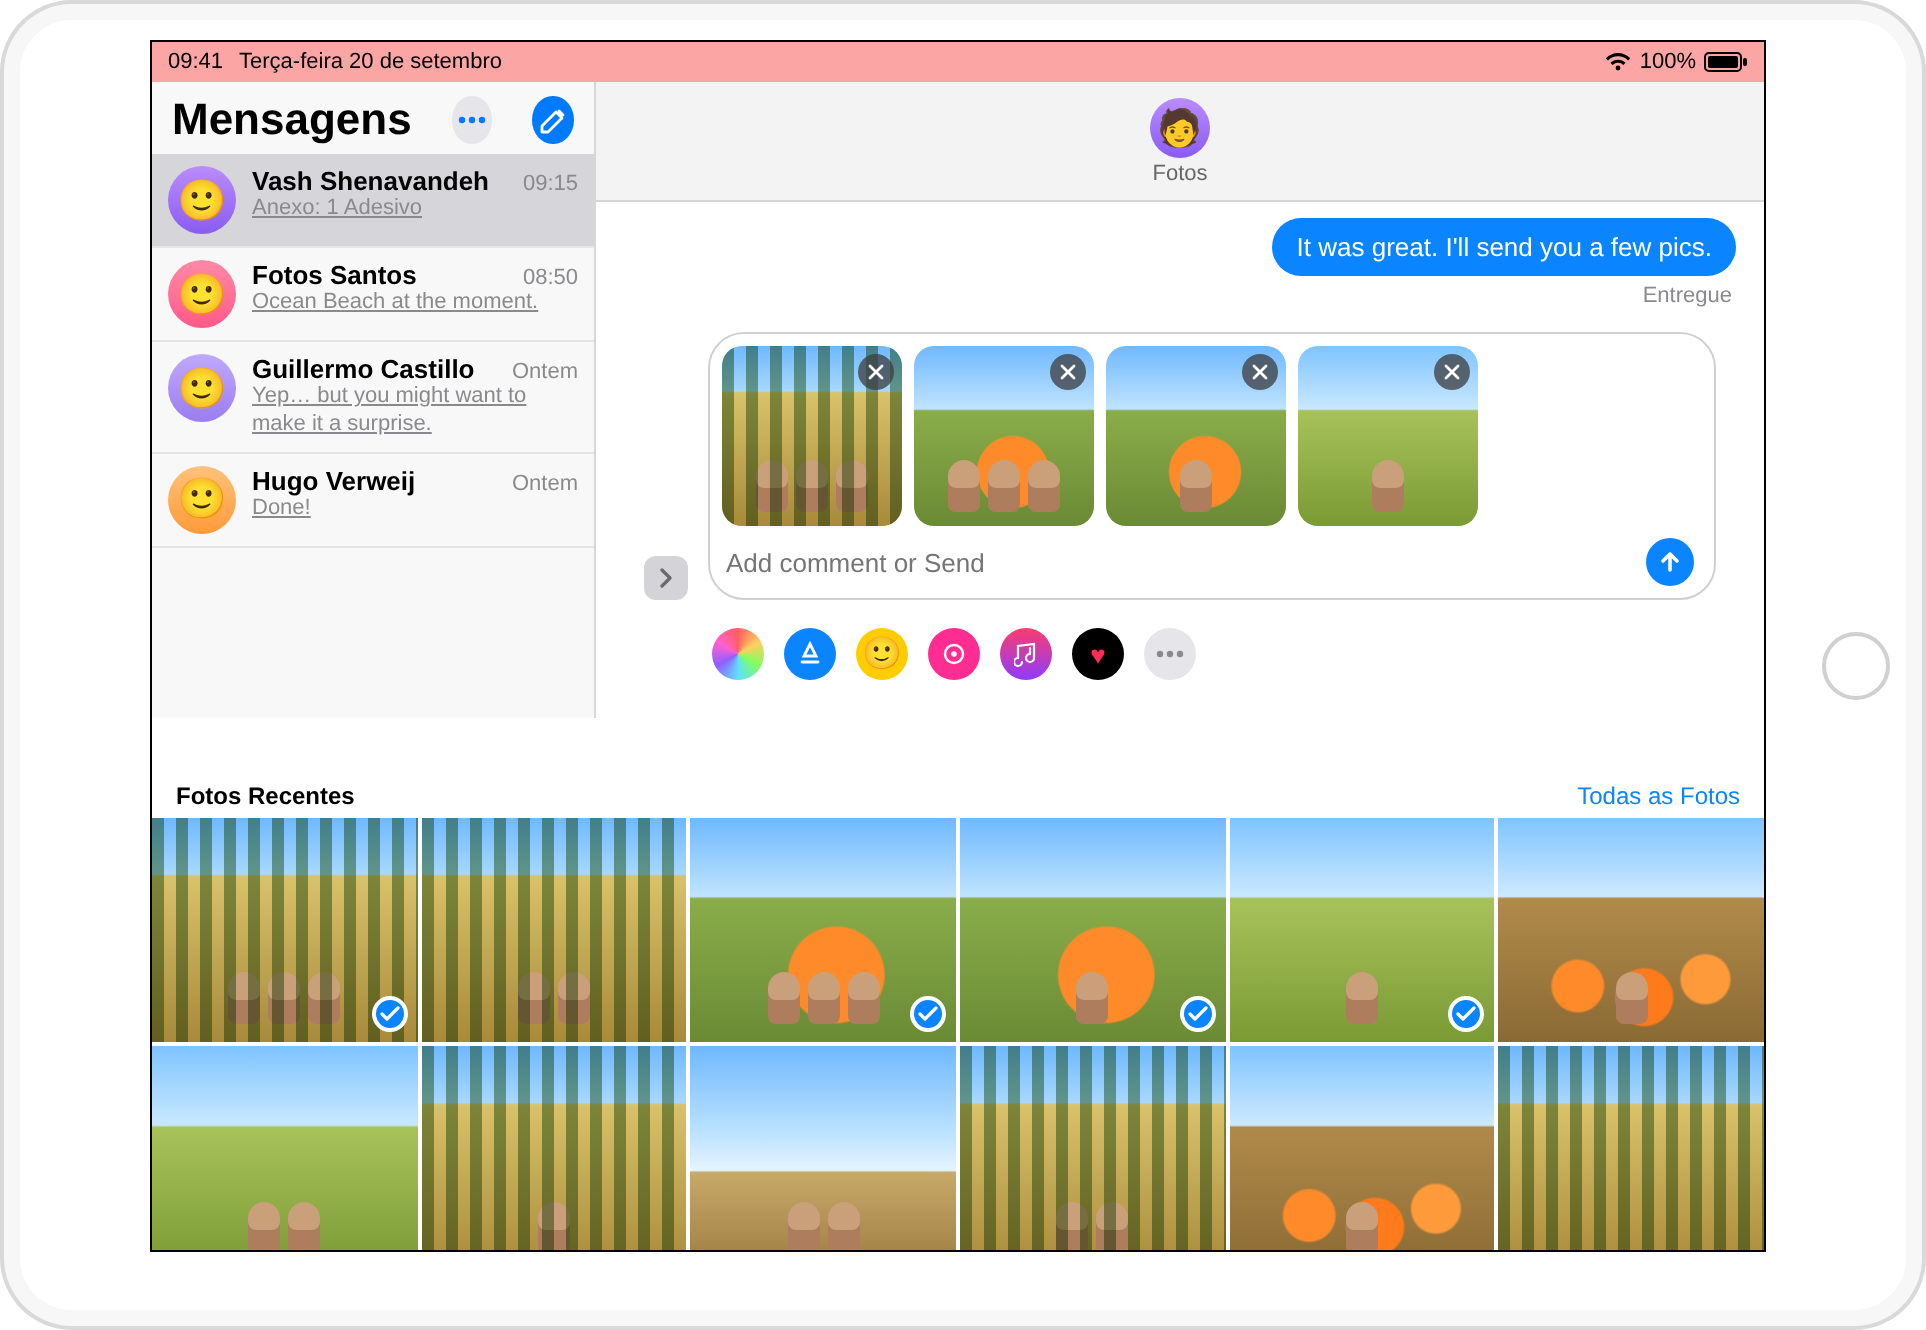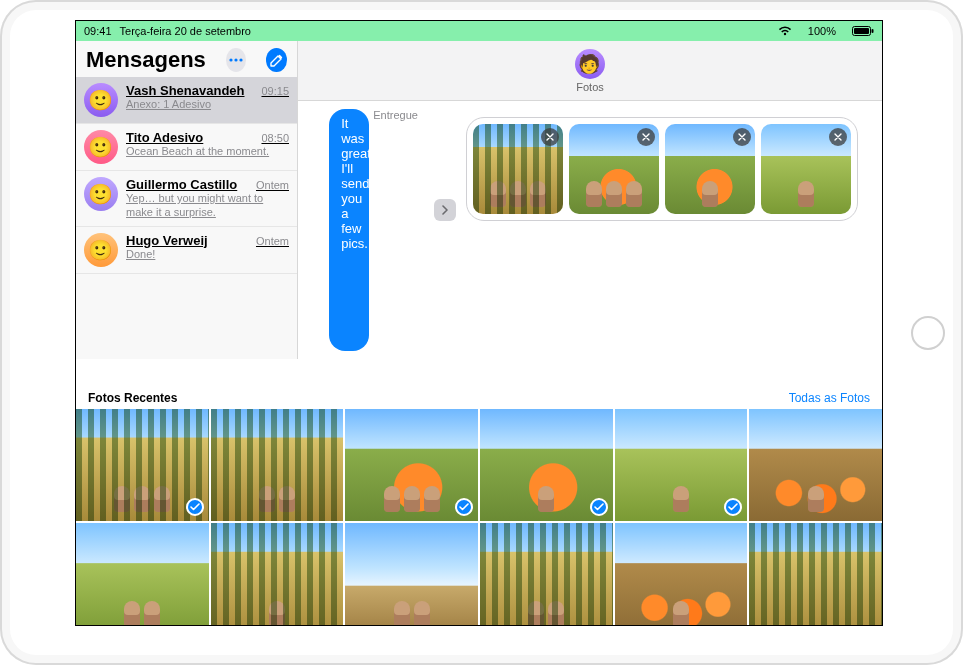--- a/index.html
+++ b/index.html
@@ -1,26 +1,26 @@
 <!DOCTYPE html>
 <html><head>
 <meta charset="utf-8">
 <style>
 * { margin: 0; padding: 0; box-sizing: border-box; font-family: -apple-system, "Helvetica Neue", Arial, sans-serif; }
 html, body { width: 963px; height: 665px; background: #fff; overflow: hidden; }
 
 
 .device { position: relative; width: 963px; height: 665px; background: #fff; border-radius: 36px; box-shadow: inset 0 0 0 2px #d9d9d9, inset 0 0 0 10px #f7f7f7; }
 .home-button { position: absolute; right: 18px; top: 50%; transform: translateY(-50%); width: 34px; height: 34px; border: 2px solid #d0d0d0; border-radius: 50%; background: #fff; }
-.screen { position: absolute; left: 75px; top: 20px; width: 808px; height: 606px; background: #86efac; border: 1px solid #000; overflow: hidden; display: flex; flex-direction: column; }
+.screen { position: absolute; left: 75px; top: 20px; width: 808px; height: 606px; background: #fca5a5; border: 1px solid #000; overflow: hidden; display: flex; flex-direction: column; }
 
 
 .status-bar { height: 20px; display: flex; align-items: center; padding: 0 8px; font-size: 11px; color: #000; flex-shrink: 0; }
 .status-left { flex: 1; display: flex; gap: 8px; }
-.status-right { display: flex; align-items: center; gap: 16px; }
+.status-right { display: flex; align-items: center; gap: 4px; }
 .wifi-icon, .battery-icon { display: inline-flex; align-items: center; }
 
 
 .main-area { flex: 1; display: flex; flex-direction: column; min-height: 0; }
 .top-split { display: flex; flex: 0 0 auto; height: 318px; }
 
 
 .sidebar { width: 222px; display: flex; flex-direction: column; border-right: 1px solid #d7d7d7; background: #f8f8f8; }
 .sidebar-header { display: flex; align-items: center; padding: 6px 10px 4px 10px; gap: 20px; background: #f8f8f8; justify-content: center; }
 .sidebar-title { font-size: 22px; font-weight: 700; flex: 1; }
@@ -29,31 +29,31 @@
 .compose-btn { background: #007aff; color: #fff; }
 .conv-list { flex: 1; overflow: hidden; }
 .conv-item { display: flex; padding: 6px 8px; gap: 8px; border-bottom: 1px solid #e6e6e6; }
 .conv-item.selected { background: #d5d5da; }
 .avatar { width: 34px; height: 34px; border-radius: 50%; flex-shrink: 0; display: flex; align-items: center; justify-content: center; font-size: 20px; }
 .avatar.purple { background: linear-gradient(#b98cff,#8a5cf0); }
 .avatar.pink { background: linear-gradient(#ff8aa6,#ff5a87); }
 .avatar.lav { background: linear-gradient(#c0a8ff,#9a7ef0); }
 .avatar.orange { background: linear-gradient(#ffc27a,#ff9a3a); }
 .conv-body { flex: 1; min-width: 0; }
-.conv-top { display: flex; align-items: baseline; gap: 6px; text-decoration: underline; }
+.conv-top { display: flex; align-items: baseline; gap: 6px; }
 .conv-name { font-size: 13px; font-weight: 600; flex: 1; white-space: nowrap; overflow: hidden; text-overflow: ellipsis; }
 .conv-time { font-size: 11px; color: #8a8a8e; }
 .conv-preview { font-size: 11px; color: #8a8a8e; line-height: 1.25; display: -webkit-box; -webkit-line-clamp: 2; -webkit-box-orient: vertical; overflow: hidden; text-decoration: underline; }
 
 
 .conv-pane { flex: 1; display: flex; flex-direction: column; background: #fff; min-width: 0; }
 .conv-header { height: 60px; background: #f3f3f4; display: flex; flex-direction: column; align-items: center; justify-content: center; border-bottom: 1px solid #d7d7d7; }
 .conv-header .hdr-avatar { width: 30px; height: 30px; border-radius: 50%; background: linear-gradient(#b98cff,#8a5cf0); display: flex; align-items: center; justify-content: center; font-size: 18px; }
 .conv-header .hdr-name { font-size: 11px; color: #666; margin-top: 2px; }
-.messages { flex: 1; padding: 8px 14px; display: flex; gap: 4px; overflow: hidden; }
+.messages { flex: 1; padding: 8px 14px; display: flex; flex-direction: column; gap: 4px; overflow: hidden; }
 .bubble-row { display: flex; justify-content: flex-end; }
 .bubble { background: #0a84ff; color: #fff; padding: 7px 12px; border-radius: 16px; font-size: 13px; max-width: 70%; }
 .delivered { text-align: right; font-size: 11px; color: #8a8a8e; padding-right: 2px; }
 
 
 .compose-wrap { padding: 4px 10px 6px 10px; }
 .staging { border: 1px solid #d0d0d4; border-radius: 18px; padding: 6px; display: flex; flex-direction: column; gap: 6px; }
 .staged-photos { display: flex; gap: 6px; }
 .staged-photo { position: relative; width: 90px; height: 90px; border-radius: 10px; overflow: hidden; }
 .staged-photo .thumb { width: 100%; height: 100%; }
@@ -154,21 +154,21 @@
         <div class="conv-name">Vash Shenavandeh</div>
         <div class="conv-time">09:15</div>
       </div>
       <div class="conv-preview">Anexo: 1 Adesivo</div>
     </div>
               </div>
               <div class="conv-item">
     <div class="avatar pink">🙂</div>
     <div class="conv-body">
       <div class="conv-top">
-        <div class="conv-name">Tito Adesivo</div>
+        <div class="conv-name">Fotos Santos</div>
         <div class="conv-time">08:50</div>
       </div>
       <div class="conv-preview">Ocean Beach at the moment.</div>
     </div>
               </div>
               <div class="conv-item">
     <div class="avatar lav">🙂</div>
     <div class="conv-body">
       <div class="conv-top">
         <div class="conv-name">Guillermo Castillo</div>
@@ -256,20 +256,28 @@
                             <span></span>
                           </div>
                         </div>
                         <div class="remove-x">
                           <svg width="8" height="8" viewBox="0 0 8 8">
                             <path d="M1 1l6 6M7 1L1 7" stroke="#fff" stroke-width="1.4" stroke-linecap="round"></path>
                           </svg>
                         </div>
                       </div>
                     </div>
+                  <div class="compose-row">
+                    <input class="compose-input" placeholder="Add comment or Send" style="">
+                    <button class="send-btn">
+                      <svg width="12" height="12" viewBox="0 0 12 12">
+                          <path d="M6 10V2M2.5 5.5L6 2l3.5 3.5" stroke="#fff" stroke-width="1.8" fill="none" stroke-linecap="round" stroke-linejoin="round"></path>
+                        </svg>
+                    </button>
+                  </div>
                 </div>
               </div>
             </div>
 
             <div class="app-strip">
               <div class="app-icon app-photos"></div>
               <div class="app-icon app-store">
                   <svg width="14" height="14" viewBox="0 0 14 14">
                     <path d="M7 2l3 6H4l3-6zM3 11h8" stroke="#fff" stroke-width="1.4" fill="none" stroke-linecap="round"></path>
                   </svg>

